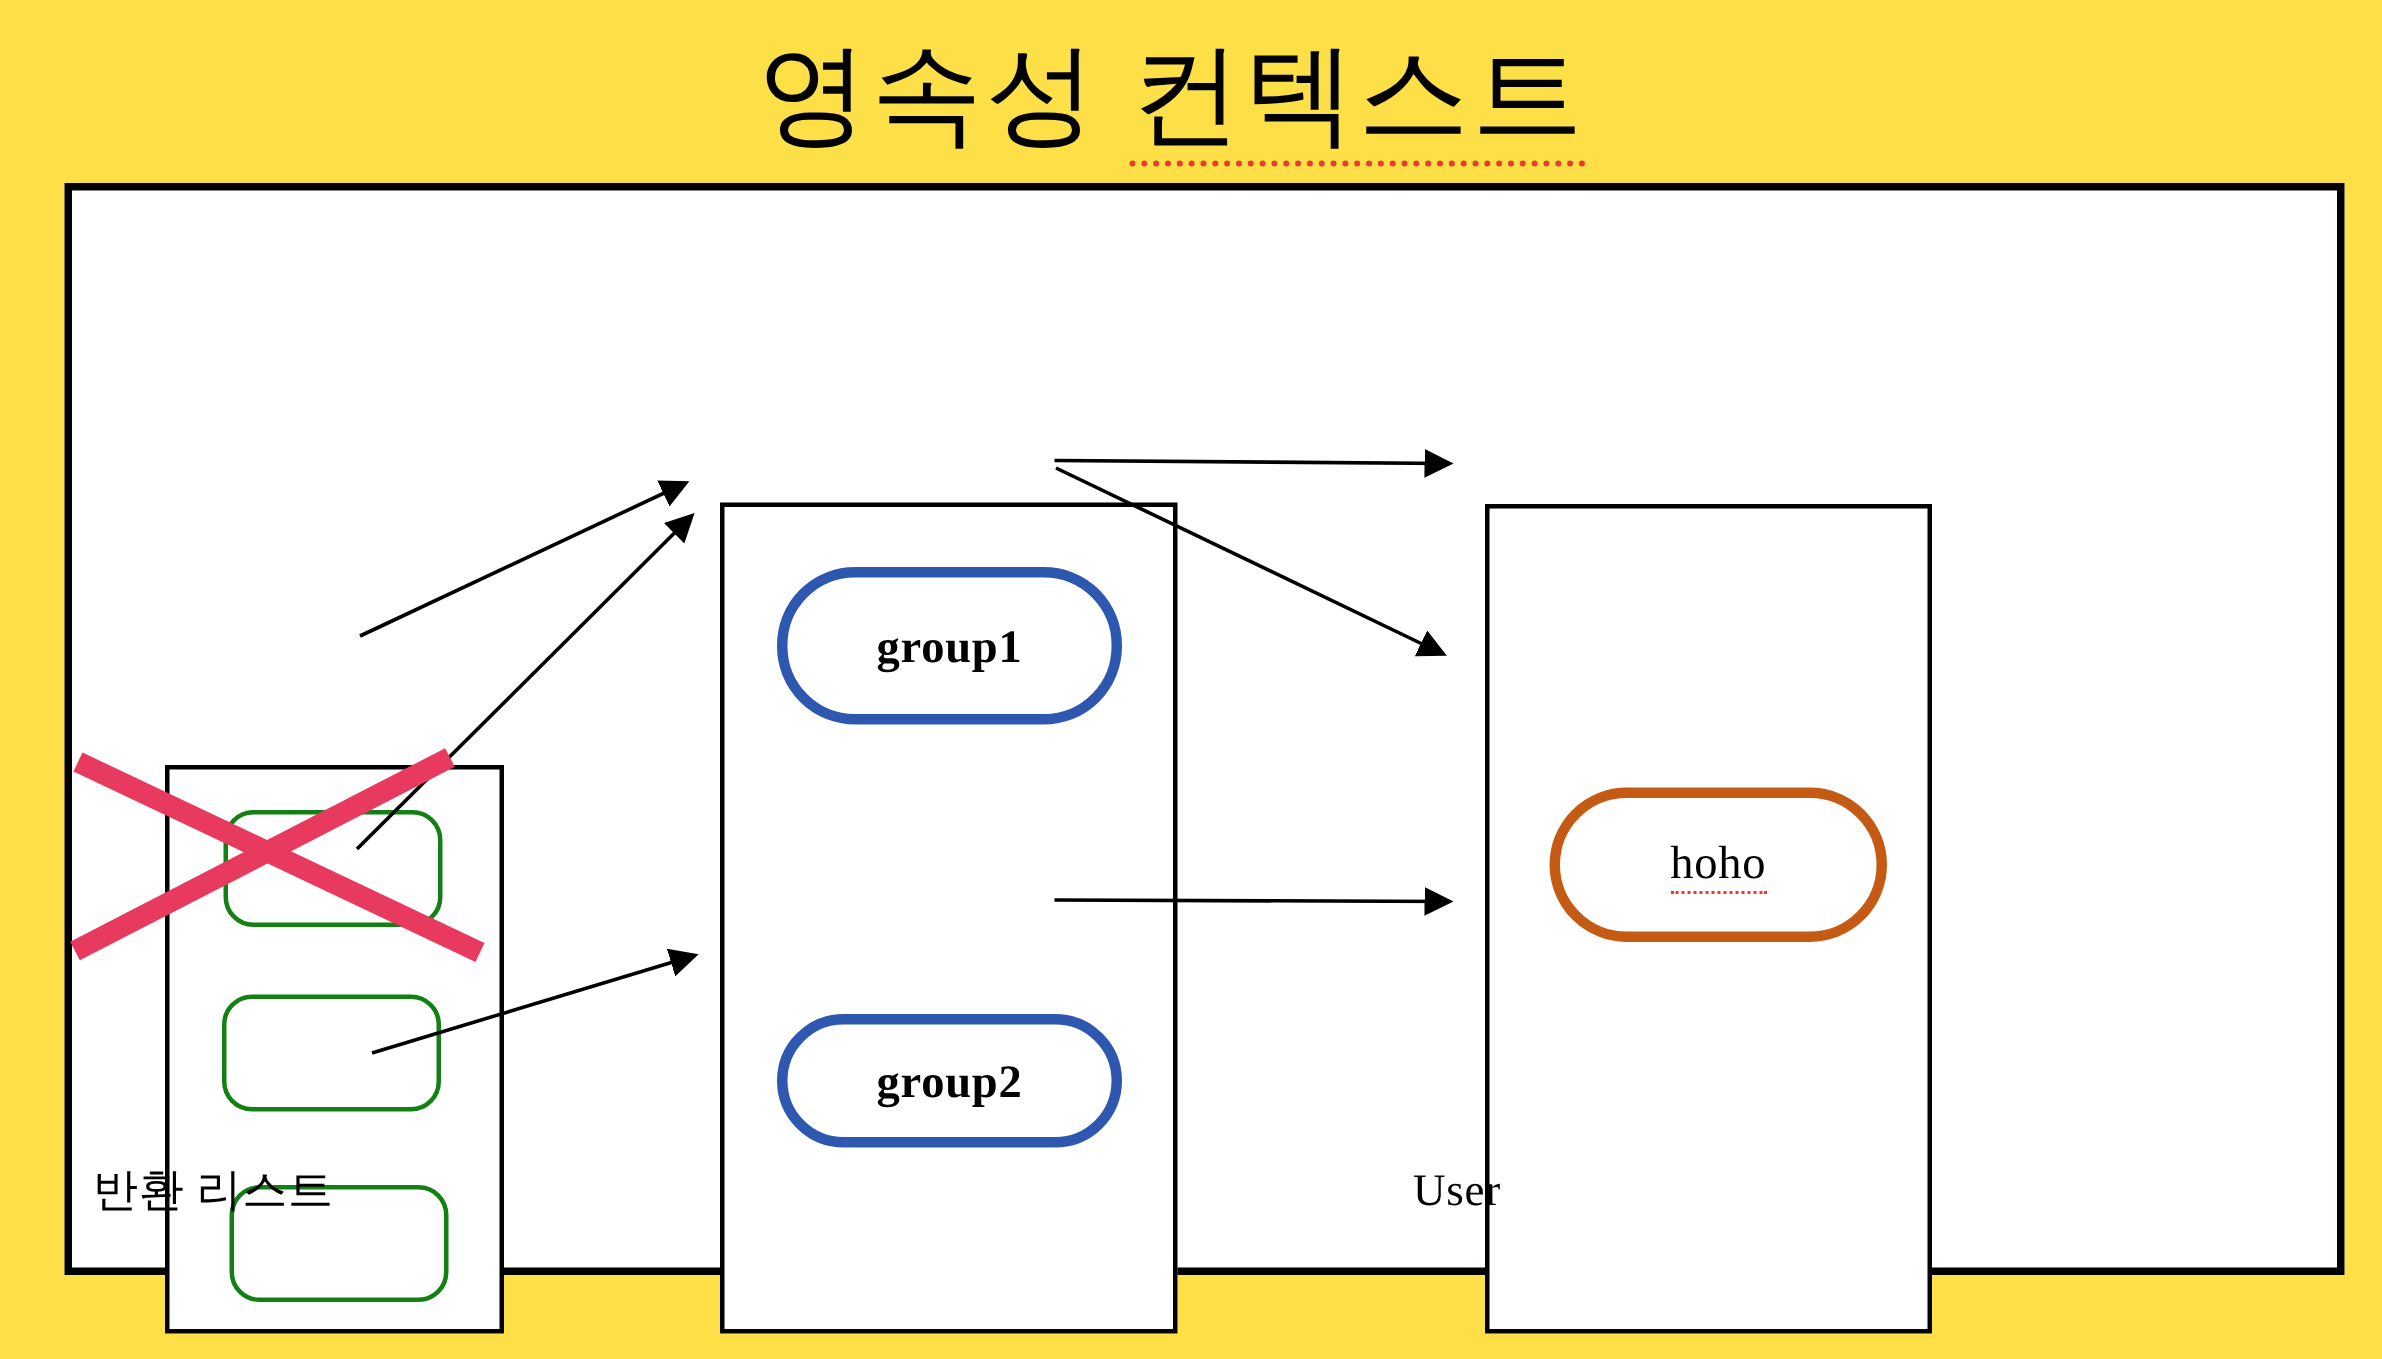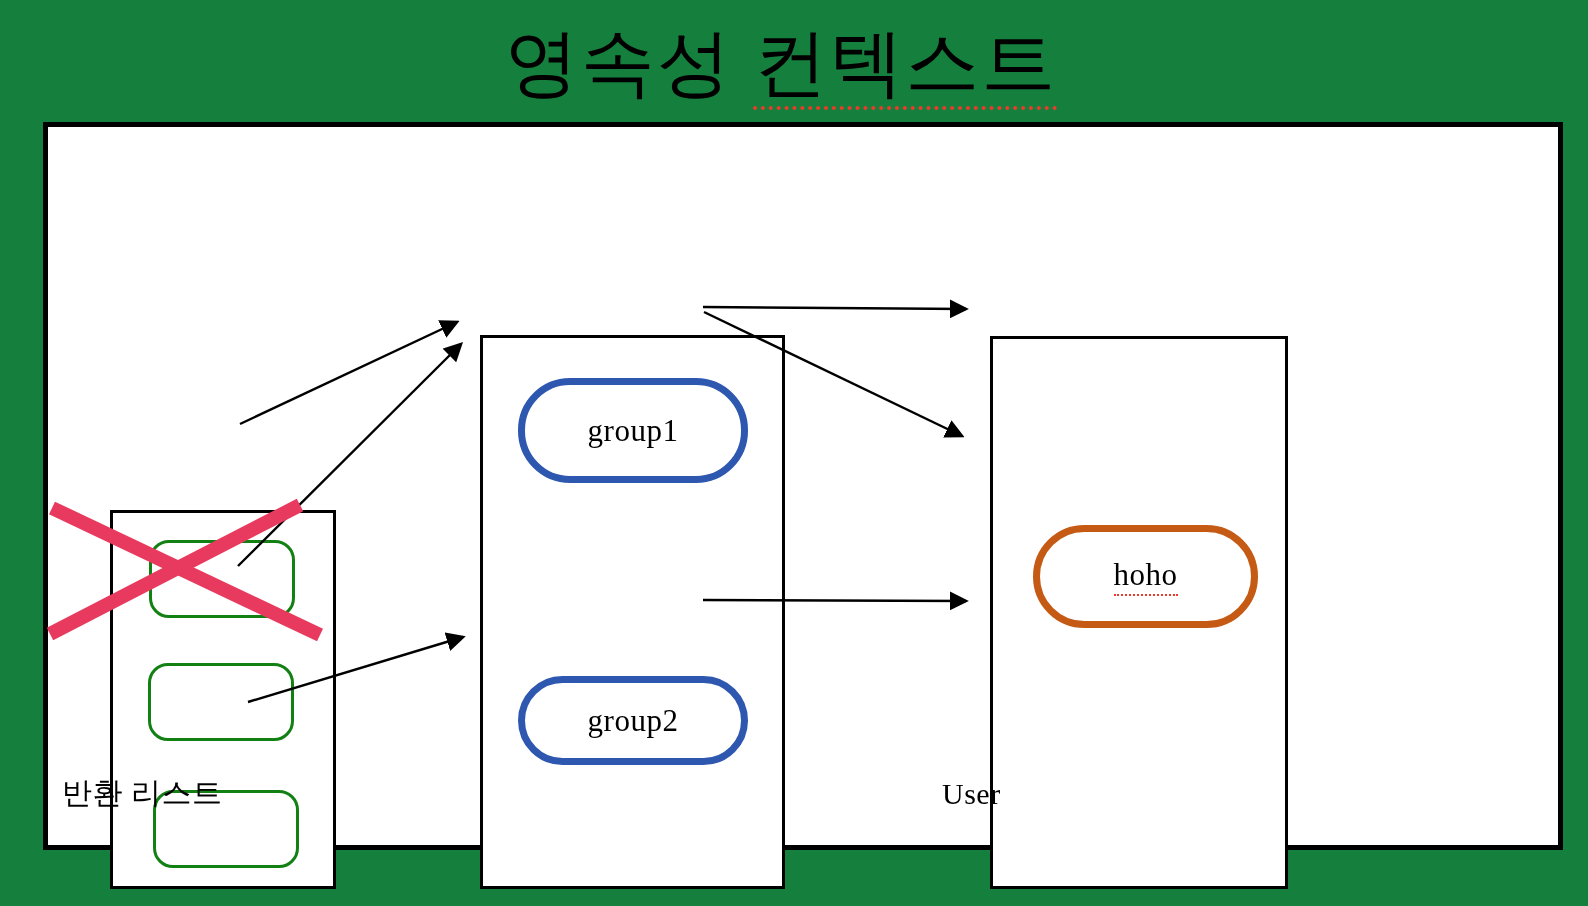--- a/index.html
+++ b/index.html
@@ -1,21 +1,21 @@
 <!DOCTYPE html>
 <html><head>
 <meta charset="utf-8">
 <style>
   * { margin: 0; padding: 0; box-sizing: border-box; }
   html, body { background: #ffffff; }
   .canvas {
     position: relative;
     width: 1588px;
     height: 906px;
-    background: #15803d;
+    background: #fde047;
     font-family: "Liberation Serif", "DejaVu Serif", serif;
     color: #000;
     overflow: hidden;
   }
   .title {
     position: absolute;
     top: 14px;
     left: 0;
     width: 1562px;
     text-align: center;
@@ -36,21 +36,21 @@
     height: 728px;
     border: 5px solid #000;
     background: #fff;
   }
   .group-box {
     position: absolute;
     border: 3px solid #000;
     background: #fff;
   }
   .box-return-list { left: 62px;  top: 383px; width: 226px; height: 379px; }
-  .box-team        { left: 432px; top: 208px; width: 305px; height: 554px; }
+  .box-team        { left: 432px; top: 208px; width: 305px; height: 554px; font-weight: bold; }
   .box-user        { left: 942px; top: 209px; width: 298px; height: 553px; }
 
   .entity-slot {
     position: absolute;
     width: 146px;
     height: 78px;
     border: 3px solid #128012;
     border-radius: 20px;
     background: #fff;
   }

